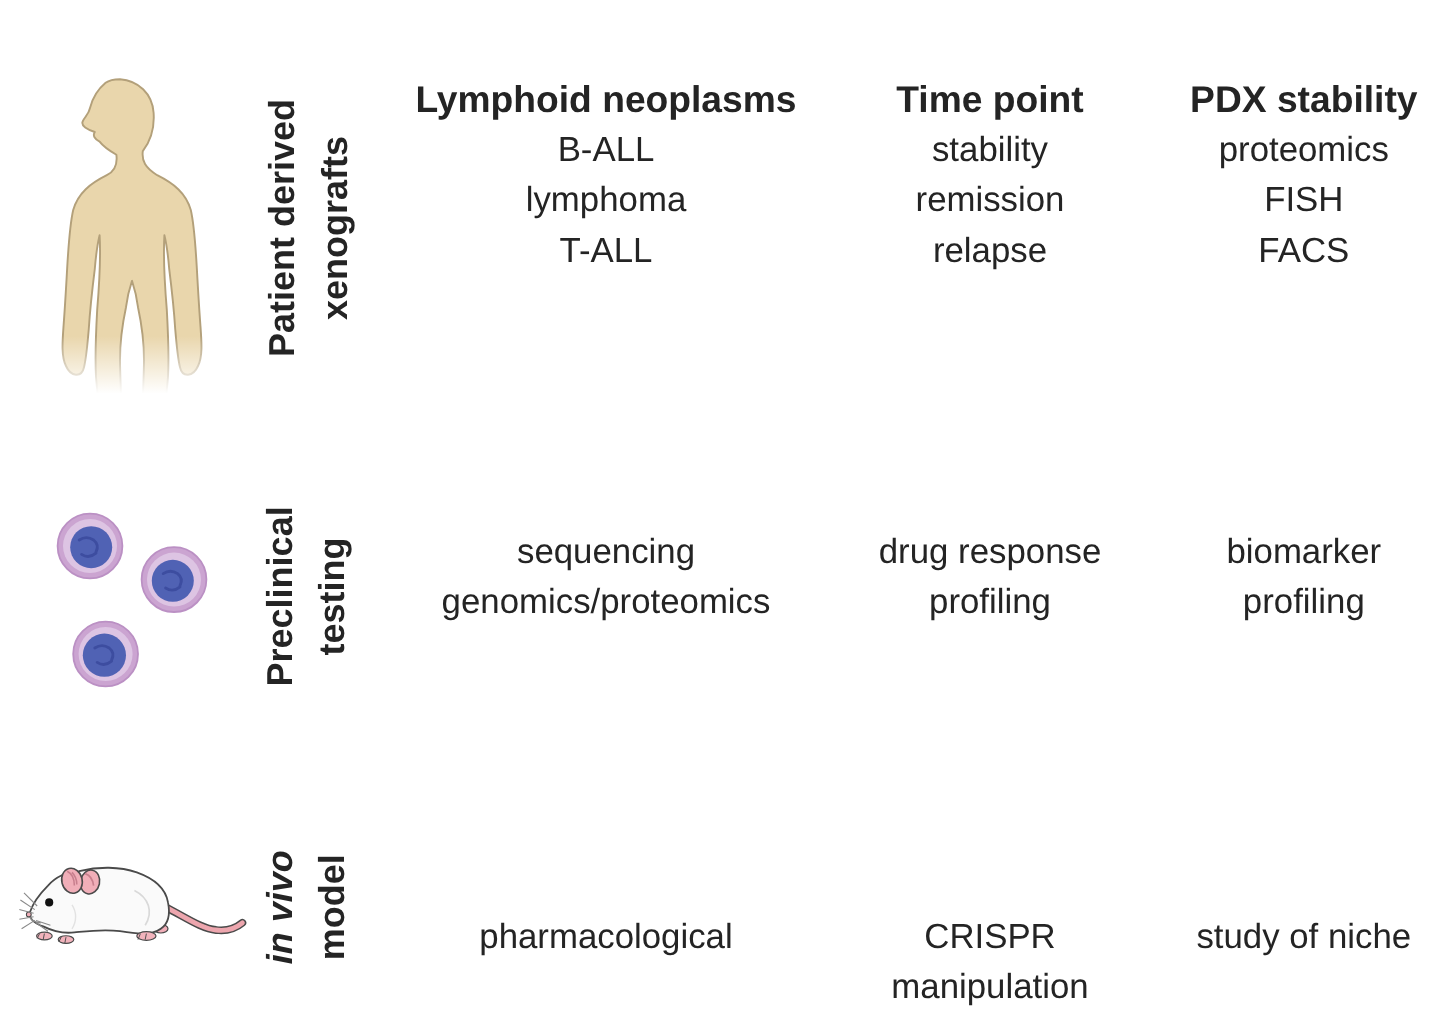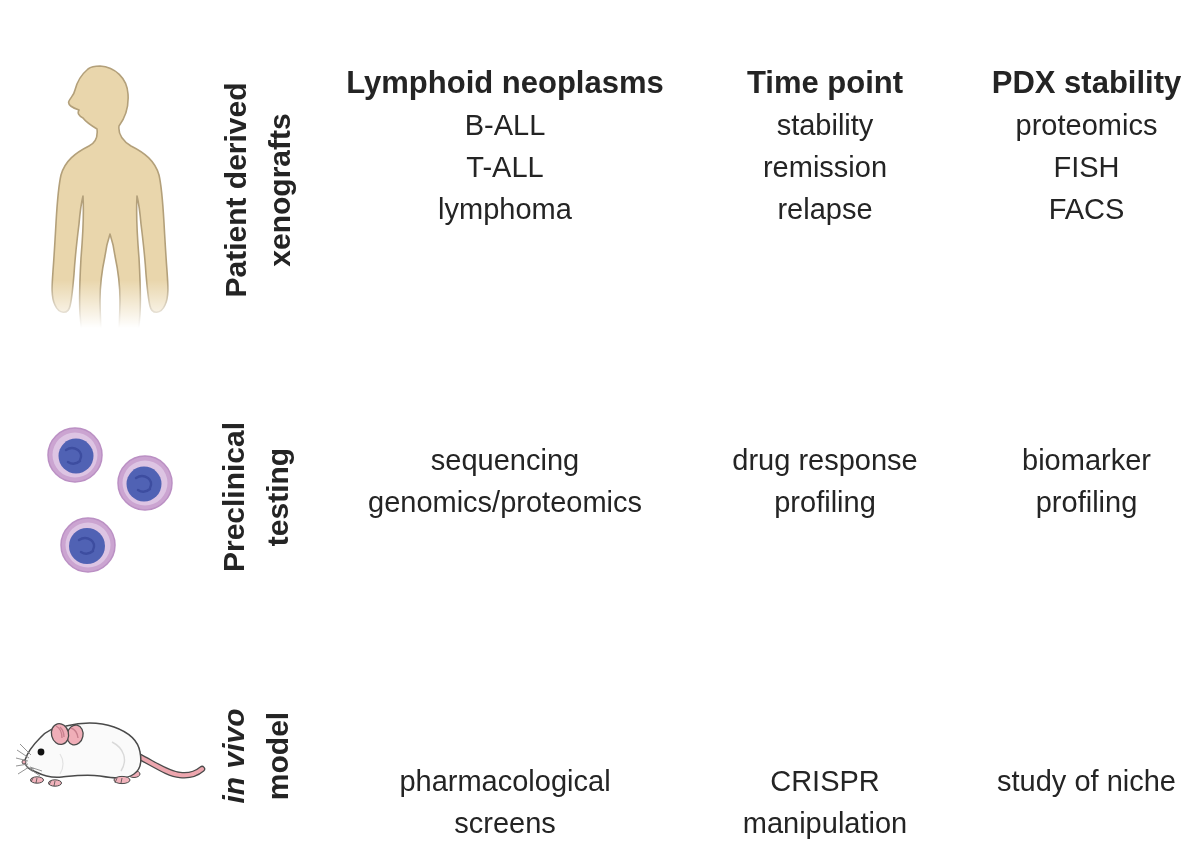--- a/index.html
+++ b/index.html
@@ -81,22 +81,22 @@
   </svg>
 
   <div class="vlabel" style="left:258px;top:190px;">
     <div>Patient derived</div>
     <div>xenografts</div>
   </div>
 
   <div class="cell c1 r1">
     <div class="hdr">Lymphoid neoplasms</div>
     <div>B-ALL</div>
+    <div>lymphoma</div>
     <div>T-ALL</div>
-    <div>lymphoma</div>
   </div>
 
   <div class="cell c2 r1">
     <div class="hdr">Time point</div>
     <div>stability</div>
     <div>remission</div>
     <div>relapse</div>
   </div>
 
   <div class="cell c3 r1">
@@ -206,21 +206,20 @@
     </g>
   </svg>
 
   <div class="vlabel" style="left:256px;top:756px;">
     <div class="it">in vivo</div>
     <div>model</div>
   </div>
 
   <div class="cell c1 r3">
     <div>pharmacological</div>
-    <div>screens</div>
   </div>
 
   <div class="cell c2 r3">
     <div>CRISPR</div>
     <div>manipulation</div>
   </div>
 
   <div class="cell c3 r3">
     <div>study of niche</div>
   </div>

